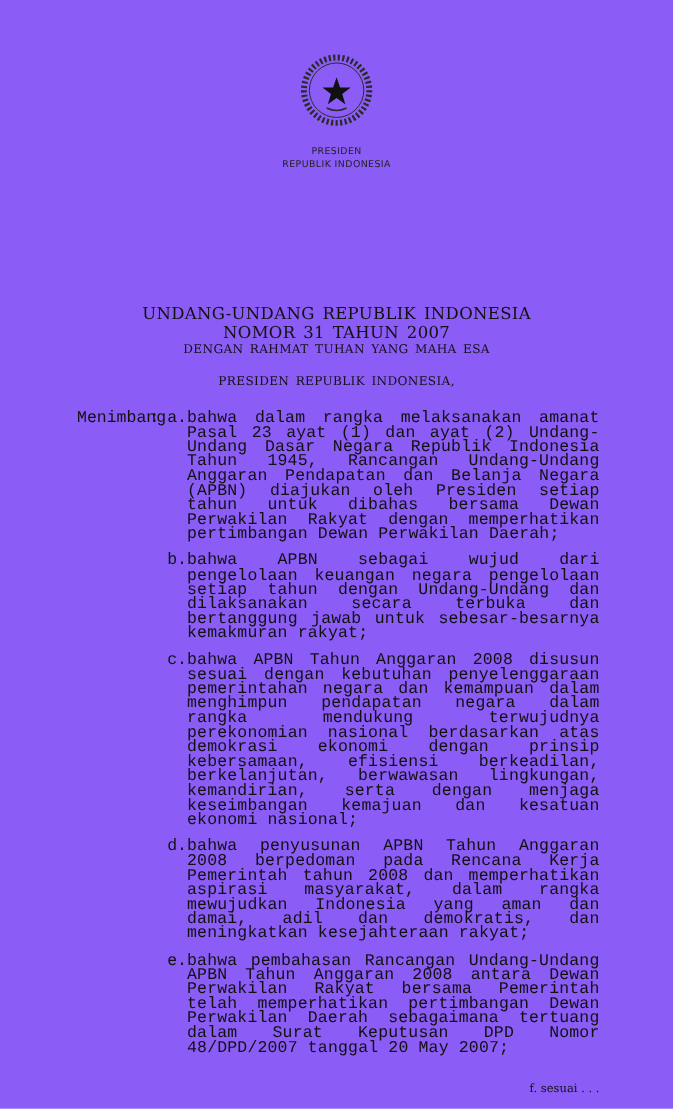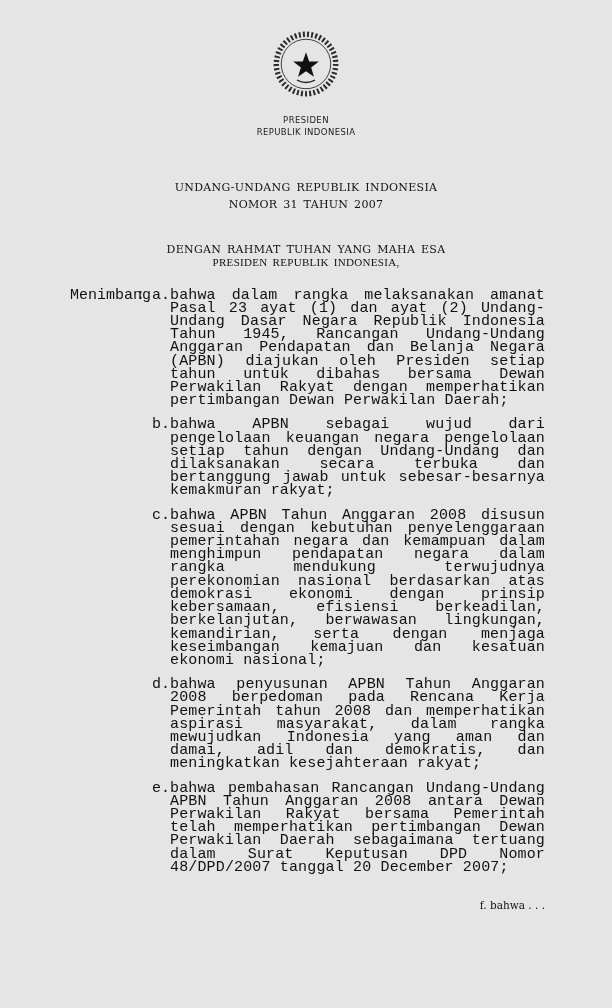--- a/index.html
+++ b/index.html
@@ -9,65 +9,63 @@
     height: 1008px;
     margin: 0 auto;
     font-family: "DejaVu Serif", "Liberation Serif", serif;
     color: #1a1a1a;
     position: relative;
     overflow: hidden;
   }
   .page {
     width: 612px;
     height: 1008px;
-    background: #e5e5e5;
-    padding-top: 28px;
+    background: #8b5cf6;
+    padding-top: 46px;
   }
   .emblem-wrap {
     text-align: center;
   }
   .emblem {
     display: inline-block;
     width: 72px;
     height: 72px;
   }
   .letterhead {
     text-align: center;
     margin-top: 10px;
     font-size: 8.5px;
     letter-spacing: 0.4px;
     line-height: 1.45;
     color: #222;
     font-family: "DejaVu Sans", "Liberation Sans", sans-serif;
   }
   .title-block {
-    margin-top: 40px;
+    margin-top: 120px;
     text-align: center;
-    font-size: 11px;
+    font-size: 15px;
     line-height: 17px;
     letter-spacing: 0.3px;
     word-spacing: 2px;
     color: #111;
   }
   .rahmat {
-    margin-top: 30px;
     text-align: center;
     font-size: 11px;
     letter-spacing: 0.3px;
     word-spacing: 2px;
     color: #111;
   }
   .presiden-line {
-    margin-top: 0;
+    margin-top: 16px;
     text-align: center;
     font-size: 11px;
     letter-spacing: 0.3px;
     word-spacing: 2px;
     color: #111;
-    font-family: Liberation Serif, serif;
   }
   .menimbang {
     display: flex;
     margin: 21px 67px 0 70px;
     font-size: 15px;
     line-height: 13.2px;
     color: #111;
     font-family: Liberation Mono, monospace;
   }
   .m-label { width: 66px; flex-shrink: 0; }
@@ -135,21 +133,21 @@
         <div class="m-text">bahwa APBN Tahun Anggaran 2008 disusun sesuai dengan kebutuhan penyelenggaraan pemerintahan negara dan kemampuan dalam menghimpun pendapatan negara dalam rangka mendukung terwujudnya perekonomian nasional berdasarkan atas demokrasi ekonomi dengan prinsip kebersamaan, efisiensi berkeadilan, berkelanjutan, berwawasan lingkungan, kemandirian, serta dengan menjaga keseimbangan kemajuan dan kesatuan ekonomi nasional;</div>
       </div>
 
       <div class="m-item">
         <div class="m-letter">d.</div>
         <div class="m-text">bahwa penyusunan APBN Tahun Anggaran 2008 berpedoman pada Rencana Kerja Pemerintah tahun 2008 dan memperhatikan aspirasi masyarakat, dalam rangka mewujudkan Indonesia yang aman dan damai, adil dan demokratis, dan meningkatkan kesejahteraan rakyat;</div>
       </div>
 
       <div class="m-item">
         <div class="m-letter">e.</div>
-        <div class="m-text">bahwa pembahasan Rancangan Undang-Undang APBN Tahun Anggaran 2008 antara Dewan Perwakilan Rakyat bersama Pemerintah telah memperhatikan pertimbangan Dewan Perwakilan Daerah sebagaimana tertuang dalam Surat Keputusan DPD Nomor 48/DPD/2007 tanggal 20 December 2007;</div>
+        <div class="m-text">bahwa pembahasan Rancangan Undang-Undang APBN Tahun Anggaran 2008 antara Dewan Perwakilan Rakyat bersama Pemerintah telah memperhatikan pertimbangan Dewan Perwakilan Daerah sebagaimana tertuang dalam Surat Keputusan DPD Nomor 48/DPD/2007 tanggal 20 May 2007;</div>
       </div>
 
     </div>
   </div>
 
-  <div class="continuation">f. bahwa . . .</div>
+  <div class="continuation">f. sesuai . . .</div>
 
 </div>
 
 </body></html>

